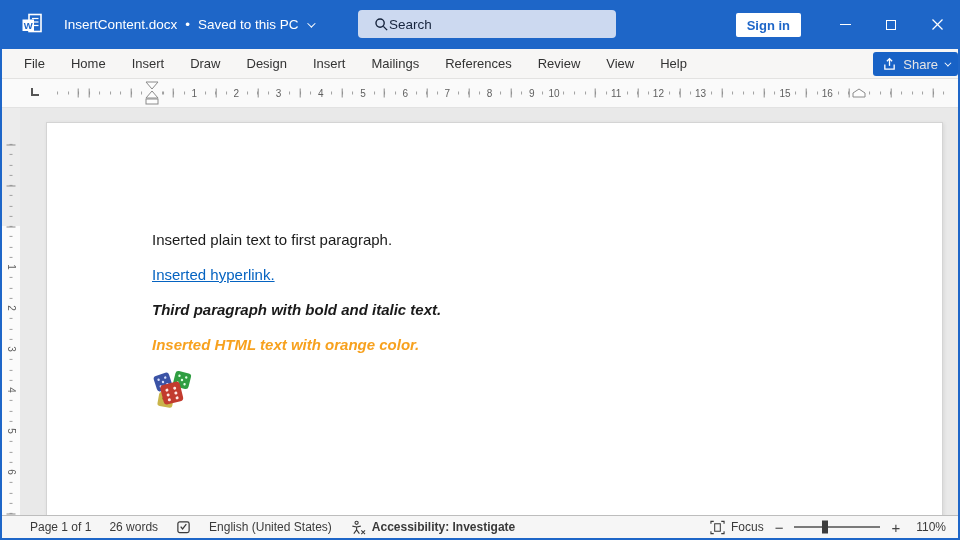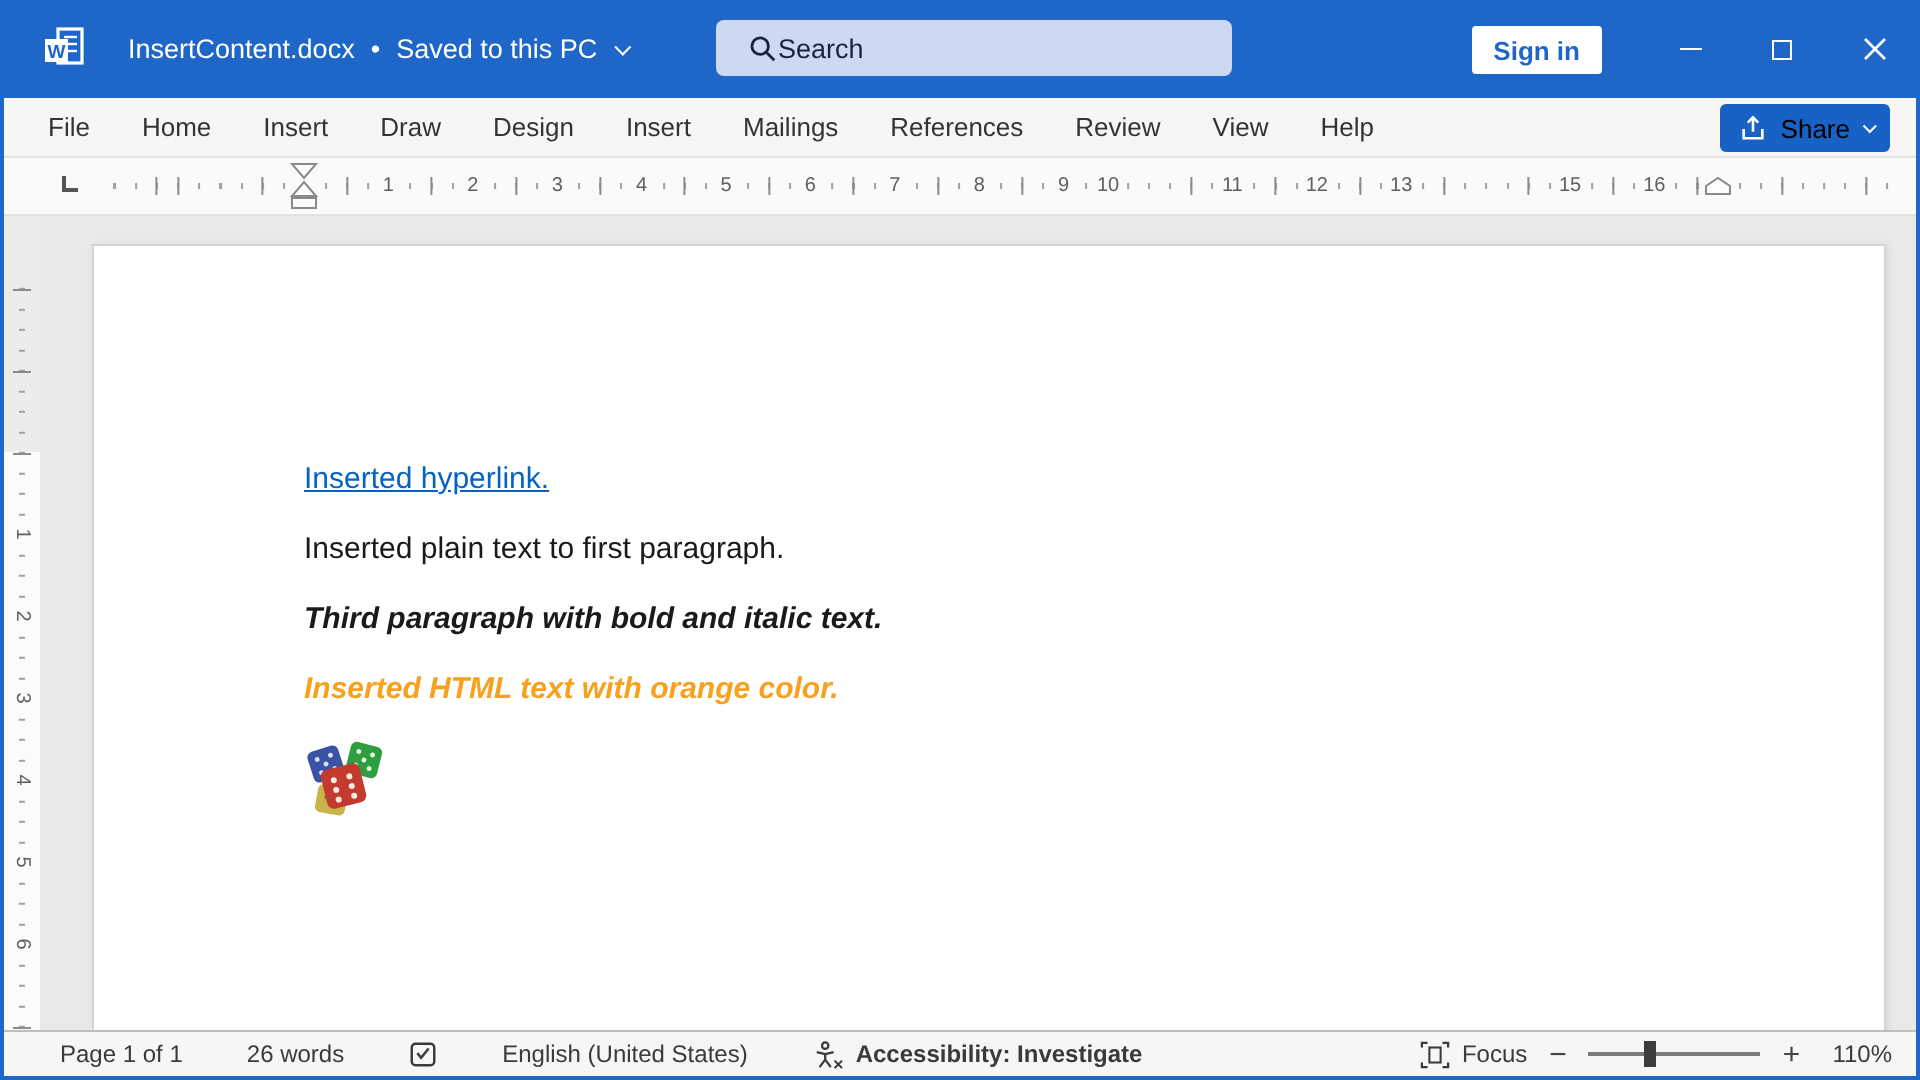--- a/index.html
+++ b/index.html
@@ -25,21 +25,21 @@
   .search-pill{position:absolute;left:358px;top:10px;width:258px;height:28px;background:#ccd9f0;border-radius:4px;display:flex;align-items:center;padding-left:16px;color:#16243d;font-size:13.5px;cursor:pointer;}
   .signin-btn{position:absolute;right:159px;top:13px;height:24px;padding:0 11px;background:#fff;color:var(--blue);font-size:13px;font-weight:600;border:none;border-radius:2px;display:flex;align-items:center;cursor:pointer;}
   .win-controls{position:absolute;right:0;top:0;height:49px;display:flex;}
   .win-btn{width:46px;height:49px;display:flex;align-items:center;justify-content:center;cursor:pointer;color:#fff;}
   .min-glyph{display:block;width:11px;border-top:1.4px solid #fff;}
   .max-glyph{display:block;width:10px;height:10px;border:1.3px solid #fff;}
 
   
   .menubar{flex:0 0 30px;background:var(--ribbon-bg);border-bottom:1px solid #e3e2e1;display:flex;align-items:center;position:relative;font-size:13px;color:#333;padding-left:9px;}
   .menu-tab{padding:0 13px;height:100%;display:flex;align-items:center;cursor:pointer;white-space:nowrap;}
-  .share-btn{position:absolute;right:13px;top:3px;height:24px;background:#1862c6;color:#000000;border:none;border-radius:3px;display:flex;align-items:center;gap:6px;padding:0 9px;font-size:13px;cursor:pointer;}
+  .share-btn{position:absolute;right:0;top:3px;height:24px;background:#1862c6;color:#e5e5e5;border:none;border-radius:3px;display:flex;align-items:center;gap:6px;padding:0 9px;font-size:13px;cursor:pointer;}
   .share-btn .chev{border-color:#fff;width:5px;height:5px;}
 
   
   .ruler-row{flex:0 0 29px;background:var(--ruler-bg);border-bottom:1px solid #e2e2e2;position:relative;}
   .tab-selector{position:absolute;left:29px;top:9px;width:10px;height:10px;cursor:pointer;}
   .tab-selector i{display:block;width:8px;height:8px;border-left:2px solid #555;border-bottom:2px solid #555;}
   .h-ruler{position:absolute;left:20px;right:0;top:0;bottom:0;}
   .h-ticks{position:absolute;left:26px;width:897px;top:50%;transform:translateY(-50%);height:9px;
     background-image:
       repeating-linear-gradient(90deg,#8b8b8b 0 1px,transparent 1px 42.2px),
@@ -68,21 +68,21 @@
   .para{font-size:15px;line-height:20px;color:#1a1a1a;margin-bottom:15px;}
   .para.hyperlink{color:var(--hyperlink);text-decoration:underline;cursor:pointer;}
   .para.bold-italic{font-weight:bold;font-style:italic;}
   .para.orange{font-weight:bold;font-style:italic;color:var(--orange);}
   .para.blue-row{display:flex;align-items:flex-end;gap:9px;color:var(--textblue);}
   .dice{width:42px;height:40px;flex:0 0 auto;}
 
   
   .statusbar{flex:0 0 23px;background:#f6f6f6;border-top:1px solid #bdbdbd;display:flex;align-items:center;font-size:12px;color:#3a3a3a;padding:0 12px 0 28px;}
   .sb-item{display:flex;align-items:center;gap:6px;cursor:pointer;white-space:nowrap;}
-  .sb-left{display:flex;align-items:center;gap:32px;}
+  .sb-left{display:flex;align-items:center;gap:18px;}
   .sb-right{margin-left:auto;display:flex;align-items:center;gap:11px;}
   .sb-acc{font-weight:600;}
   .zoom-track{width:86px;height:2px;background:#7a7a7a;position:relative;cursor:pointer;}
   .zoom-handle{position:absolute;left:36%;top:50%;transform:translate(-50%,-50%);width:6px;height:13px;background:#3c3c3c;}
   .zoom-btn{font-size:15px;color:#444;cursor:pointer;line-height:1;}
   .bottom-border{flex:0 0 2px;background:var(--blue);margin:0 -2px;}
   svg{display:block;}
 </style>
 </head>
 <body>
@@ -203,22 +203,22 @@
           <span class="vnum" style="top: 200px;">2</span>
           <span class="vnum" style="top: 241px;">3</span>
           <span class="vnum" style="top: 282px;">4</span>
           <span class="vnum" style="top: 323px;">5</span>
           <span class="vnum" style="top: 364px;">6</span>
         </div>
     </div>
     <div class="canvas">
       <div class="page">
         <div class="page-inner">
+          <p class="para">Inserted plain text to first paragraph.</p>
           <p class="para hyperlink">Inserted hyperlink.</p>
-          <p class="para">Inserted plain text to first paragraph.</p>
           <p class="para bold-italic">Third paragraph with bold and italic text.</p>
           <p class="para orange">Inserted HTML text with orange color.</p>
           <div class="para blue-row">
             <svg class="dice" viewBox="0 0 42 40">
               <g transform="rotate(10 14 31)">
                 <rect x="6" y="23" width="15" height="14" rx="2.5" fill="#c9b44a"></rect>
                 <circle cx="11" cy="29" r="1.2" fill="#8a7b22"></circle>
                 <circle cx="16" cy="32" r="1.2" fill="#8a7b22"></circle>
               </g>
               <g transform="rotate(-18 11 12)">

